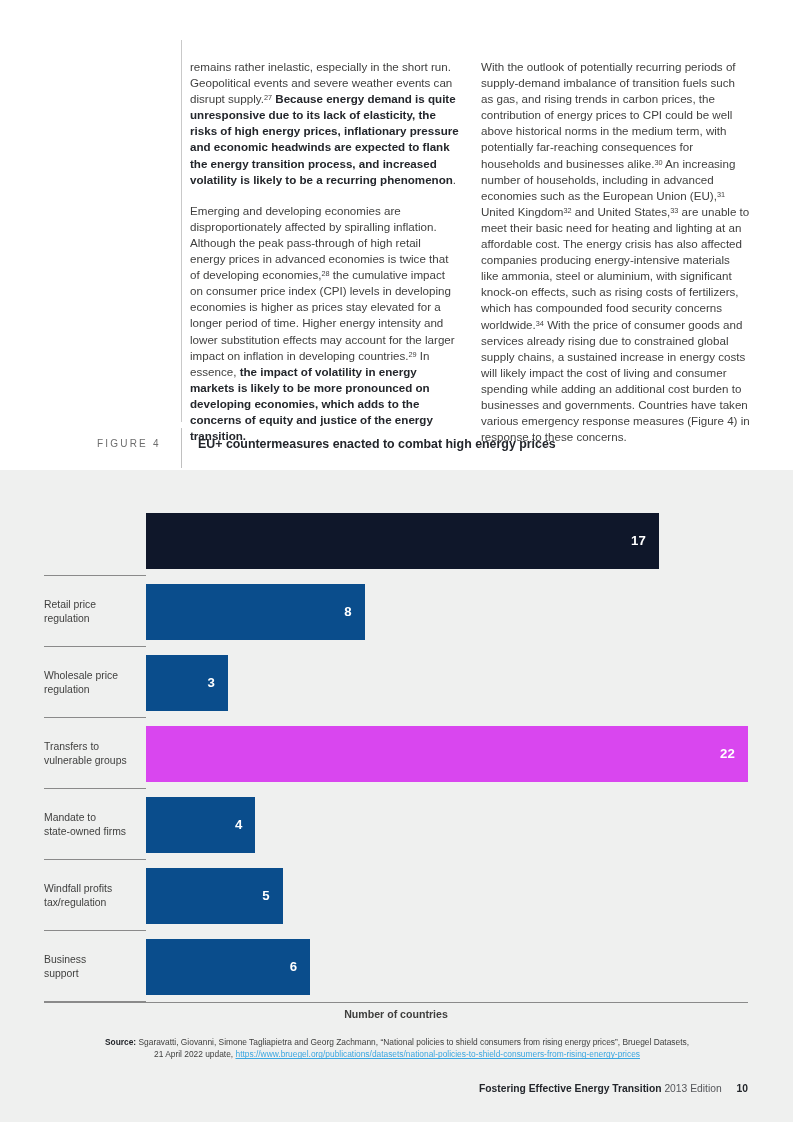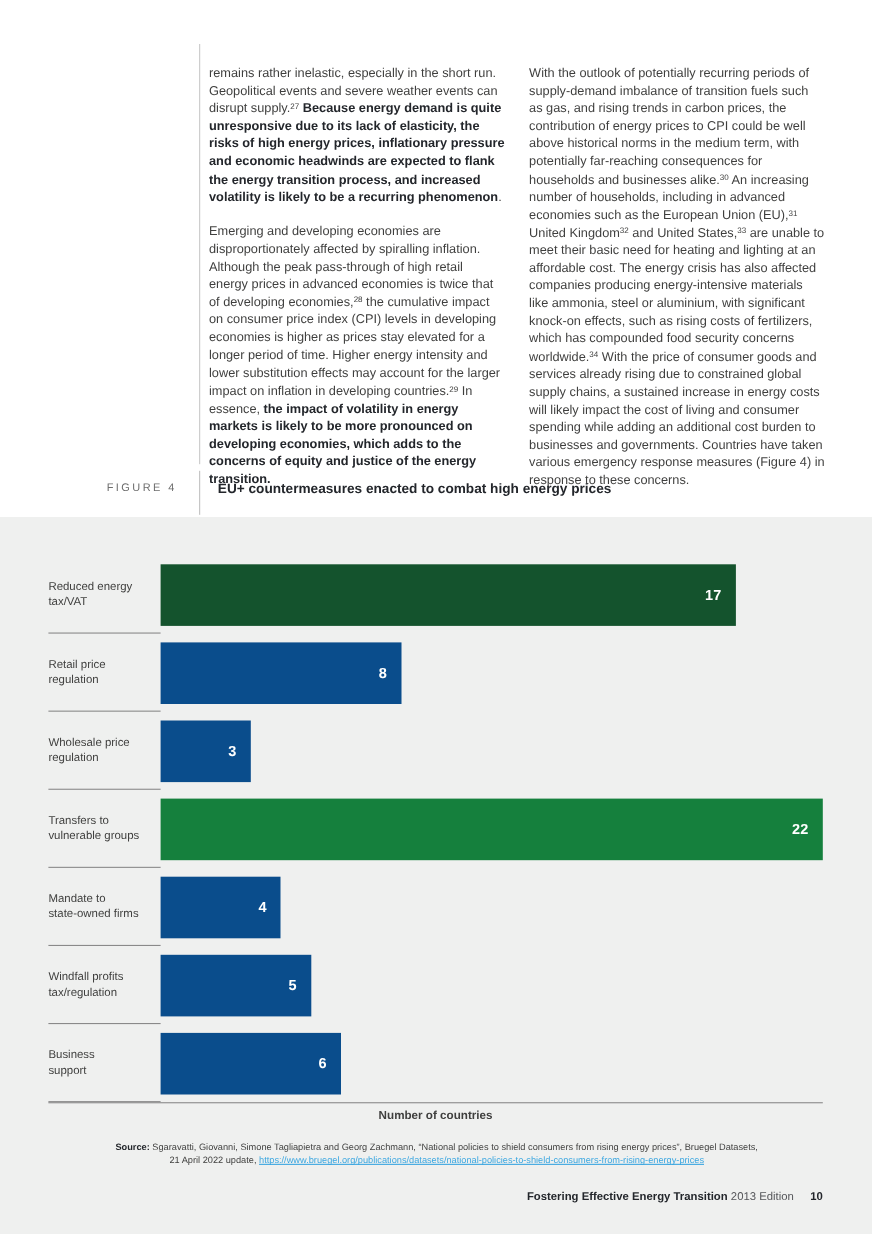--- a/index.html
+++ b/index.html
@@ -122,25 +122,22 @@
   <div class="figcap">
     <div class="lbl">FIGURE 4</div>
     <div class="sep"></div>
     <div class="title">EU+ countermeasures enacted to combat high energy prices</div>
   </div>
 
   <div class="panel">
 
     <div class="chart" id="chart">
         <div class="row" style="height: 71px;">
-          <div class="row-label">
-            <span>Reduced energy<br>tax/VAT</span>
-          </div>
-          <div class="row-rule"></div>
-          <div class="bar" style="width: 513px; height: 56px; top: 7.5px; background: #14532d; padding-left: 10px;">
+          <div class="row-rule"></div>
+          <div class="bar" style="width: 513px; height: 56px; top: 7.5px; background: #0f172a;">
             <span class="val">17</span>
           </div>
         </div>
         <div class="row" style="height: 71px;">
           <div class="row-label">
             <span>Retail price<br>regulation</span>
           </div>
           <div class="row-rule"></div>
           <div class="bar" style="width: 218.909px; height: 56px; top: 7.5px; background: rgb(10, 77, 140);">
             <span class="val">8</span>
@@ -153,21 +150,21 @@
           <div class="row-rule"></div>
           <div class="bar" style="width: 82.0909px; height: 56px; top: 7.5px; background: rgb(10, 77, 140);">
             <span class="val">3</span>
           </div>
         </div>
         <div class="row" style="height: 71px;">
           <div class="row-label">
             <span>Transfers to<br>vulnerable groups</span>
           </div>
           <div class="row-rule"></div>
-          <div class="bar" style="width: 602px; height: 56px; top: 7.5px; background: #15803d;">
+          <div class="bar" style="width: 602px; height: 56px; top: 7.5px; background: #d946ef;">
             <span class="val">22</span>
           </div>
         </div>
         <div class="row" style="height: 71px;">
           <div class="row-label">
             <span>Mandate to<br>state-owned firms</span>
           </div>
           <div class="row-rule"></div>
           <div class="bar" style="width: 109.455px; height: 56px; top: 7.5px; background: rgb(10, 77, 140);">
             <span class="val">4</span>

